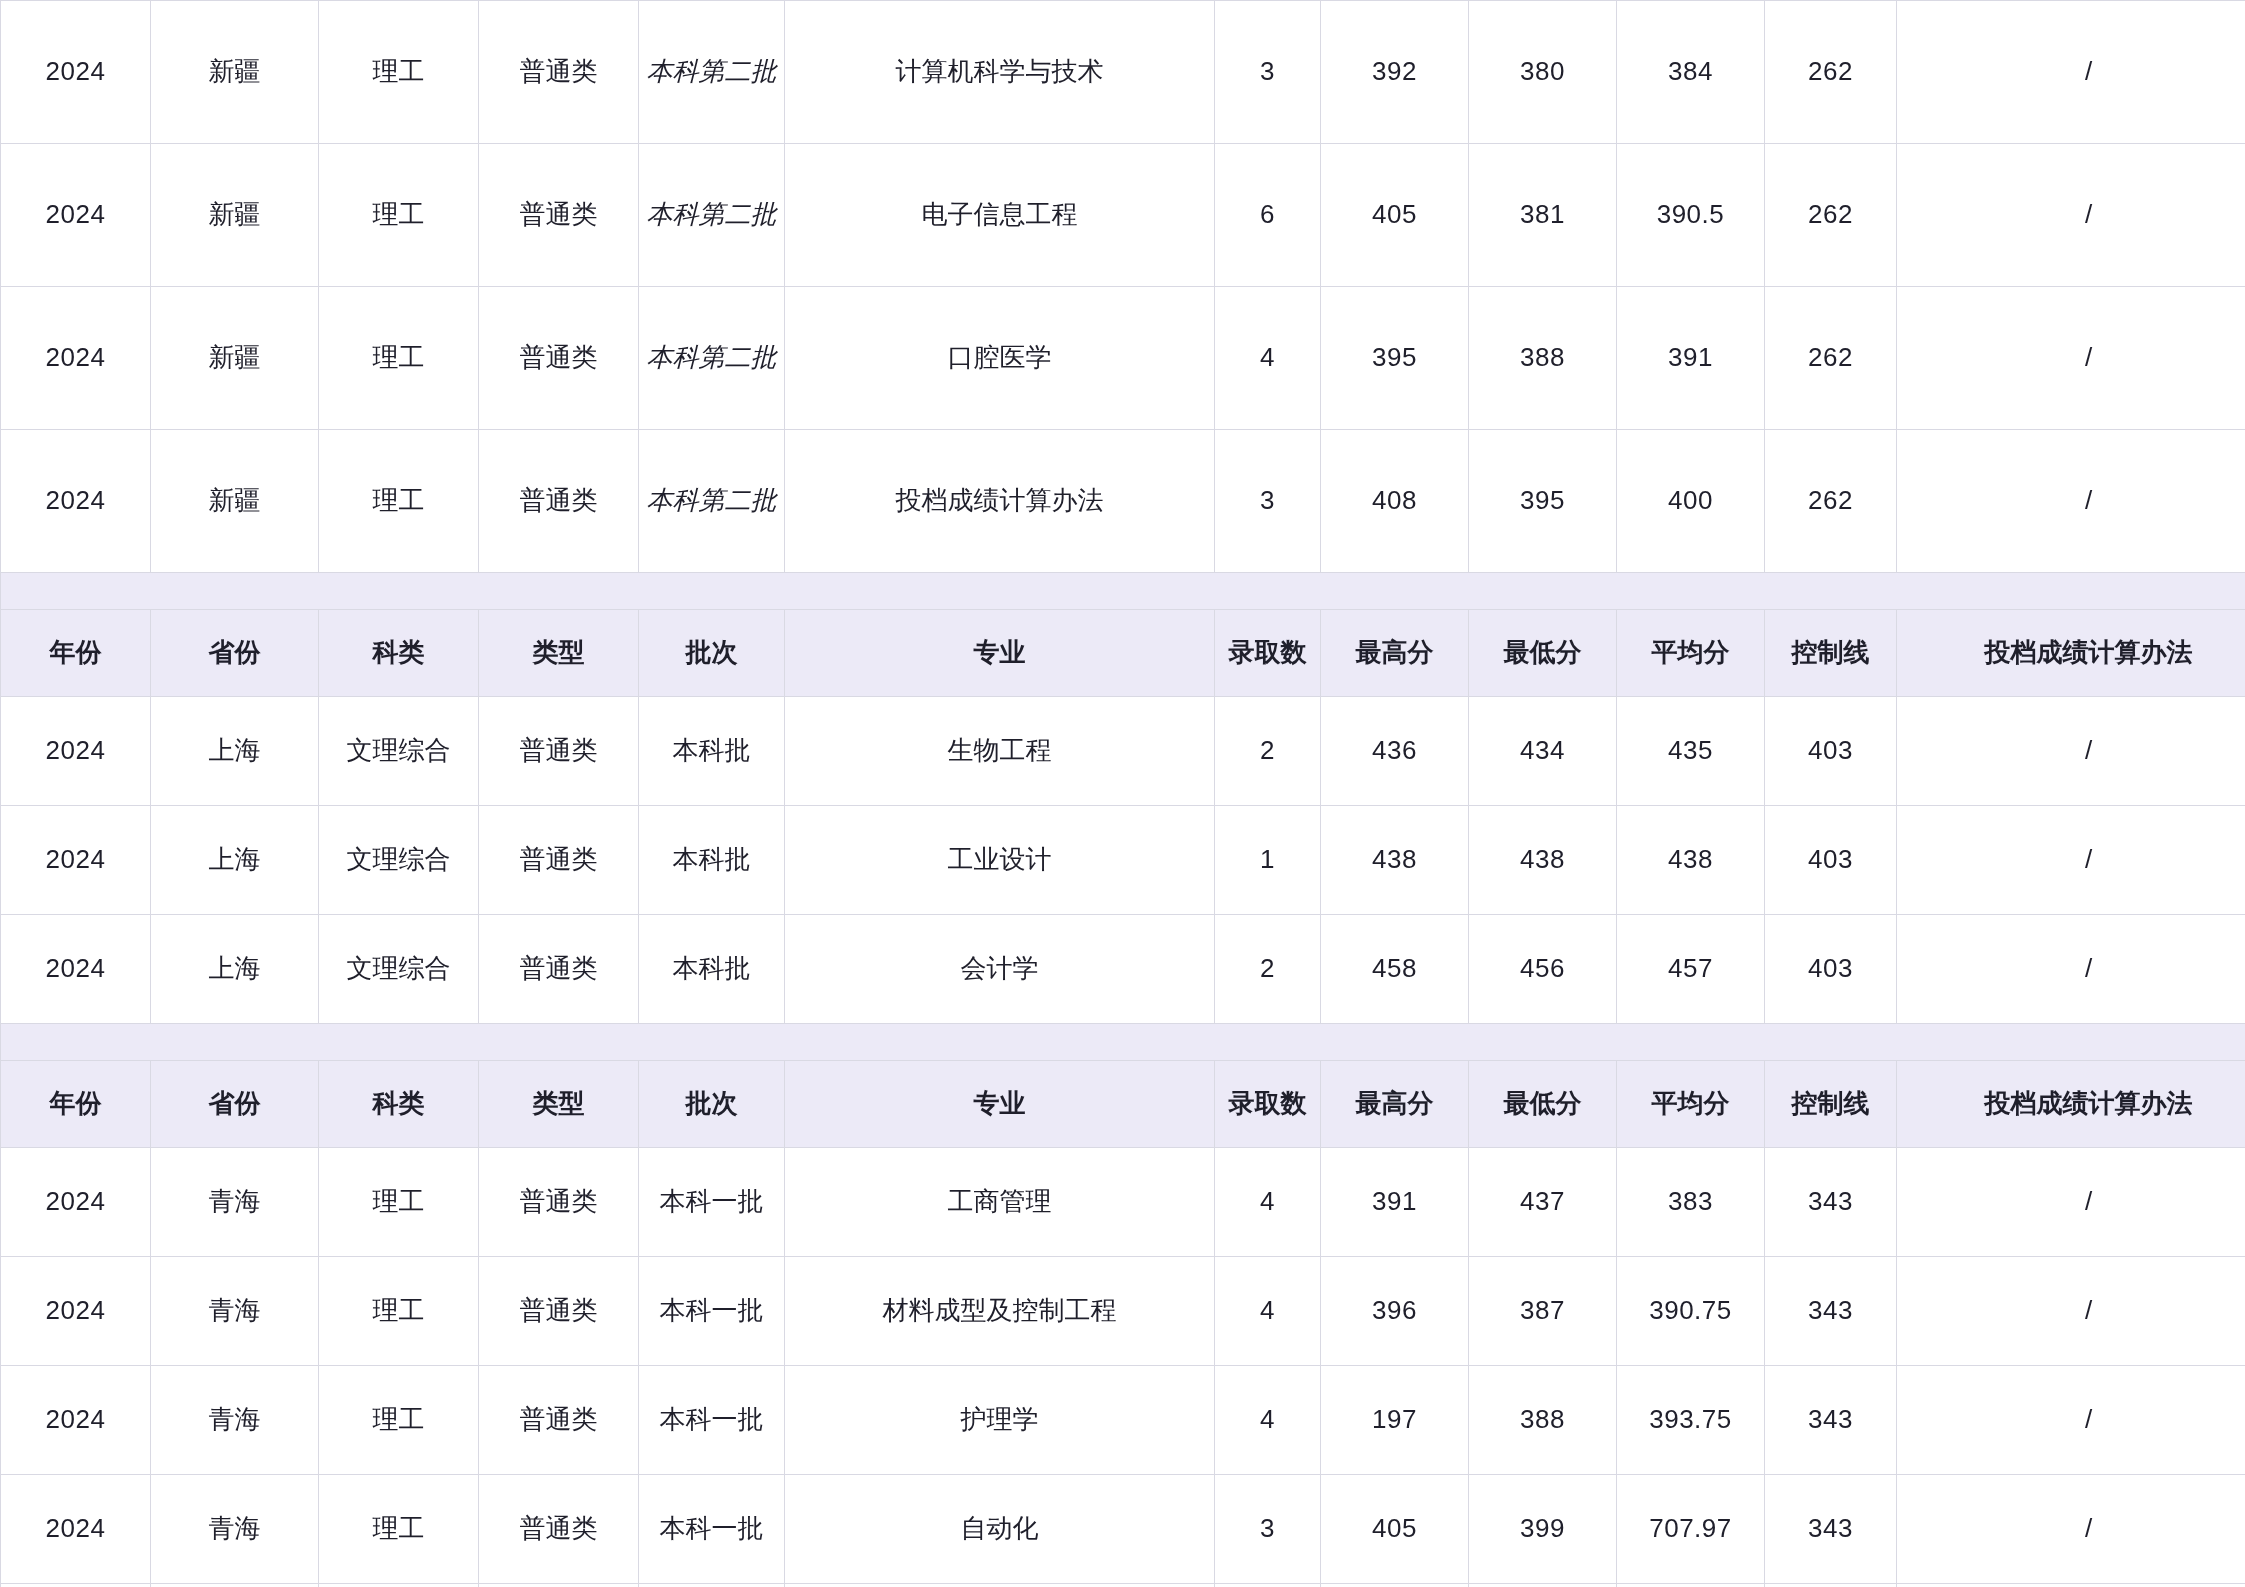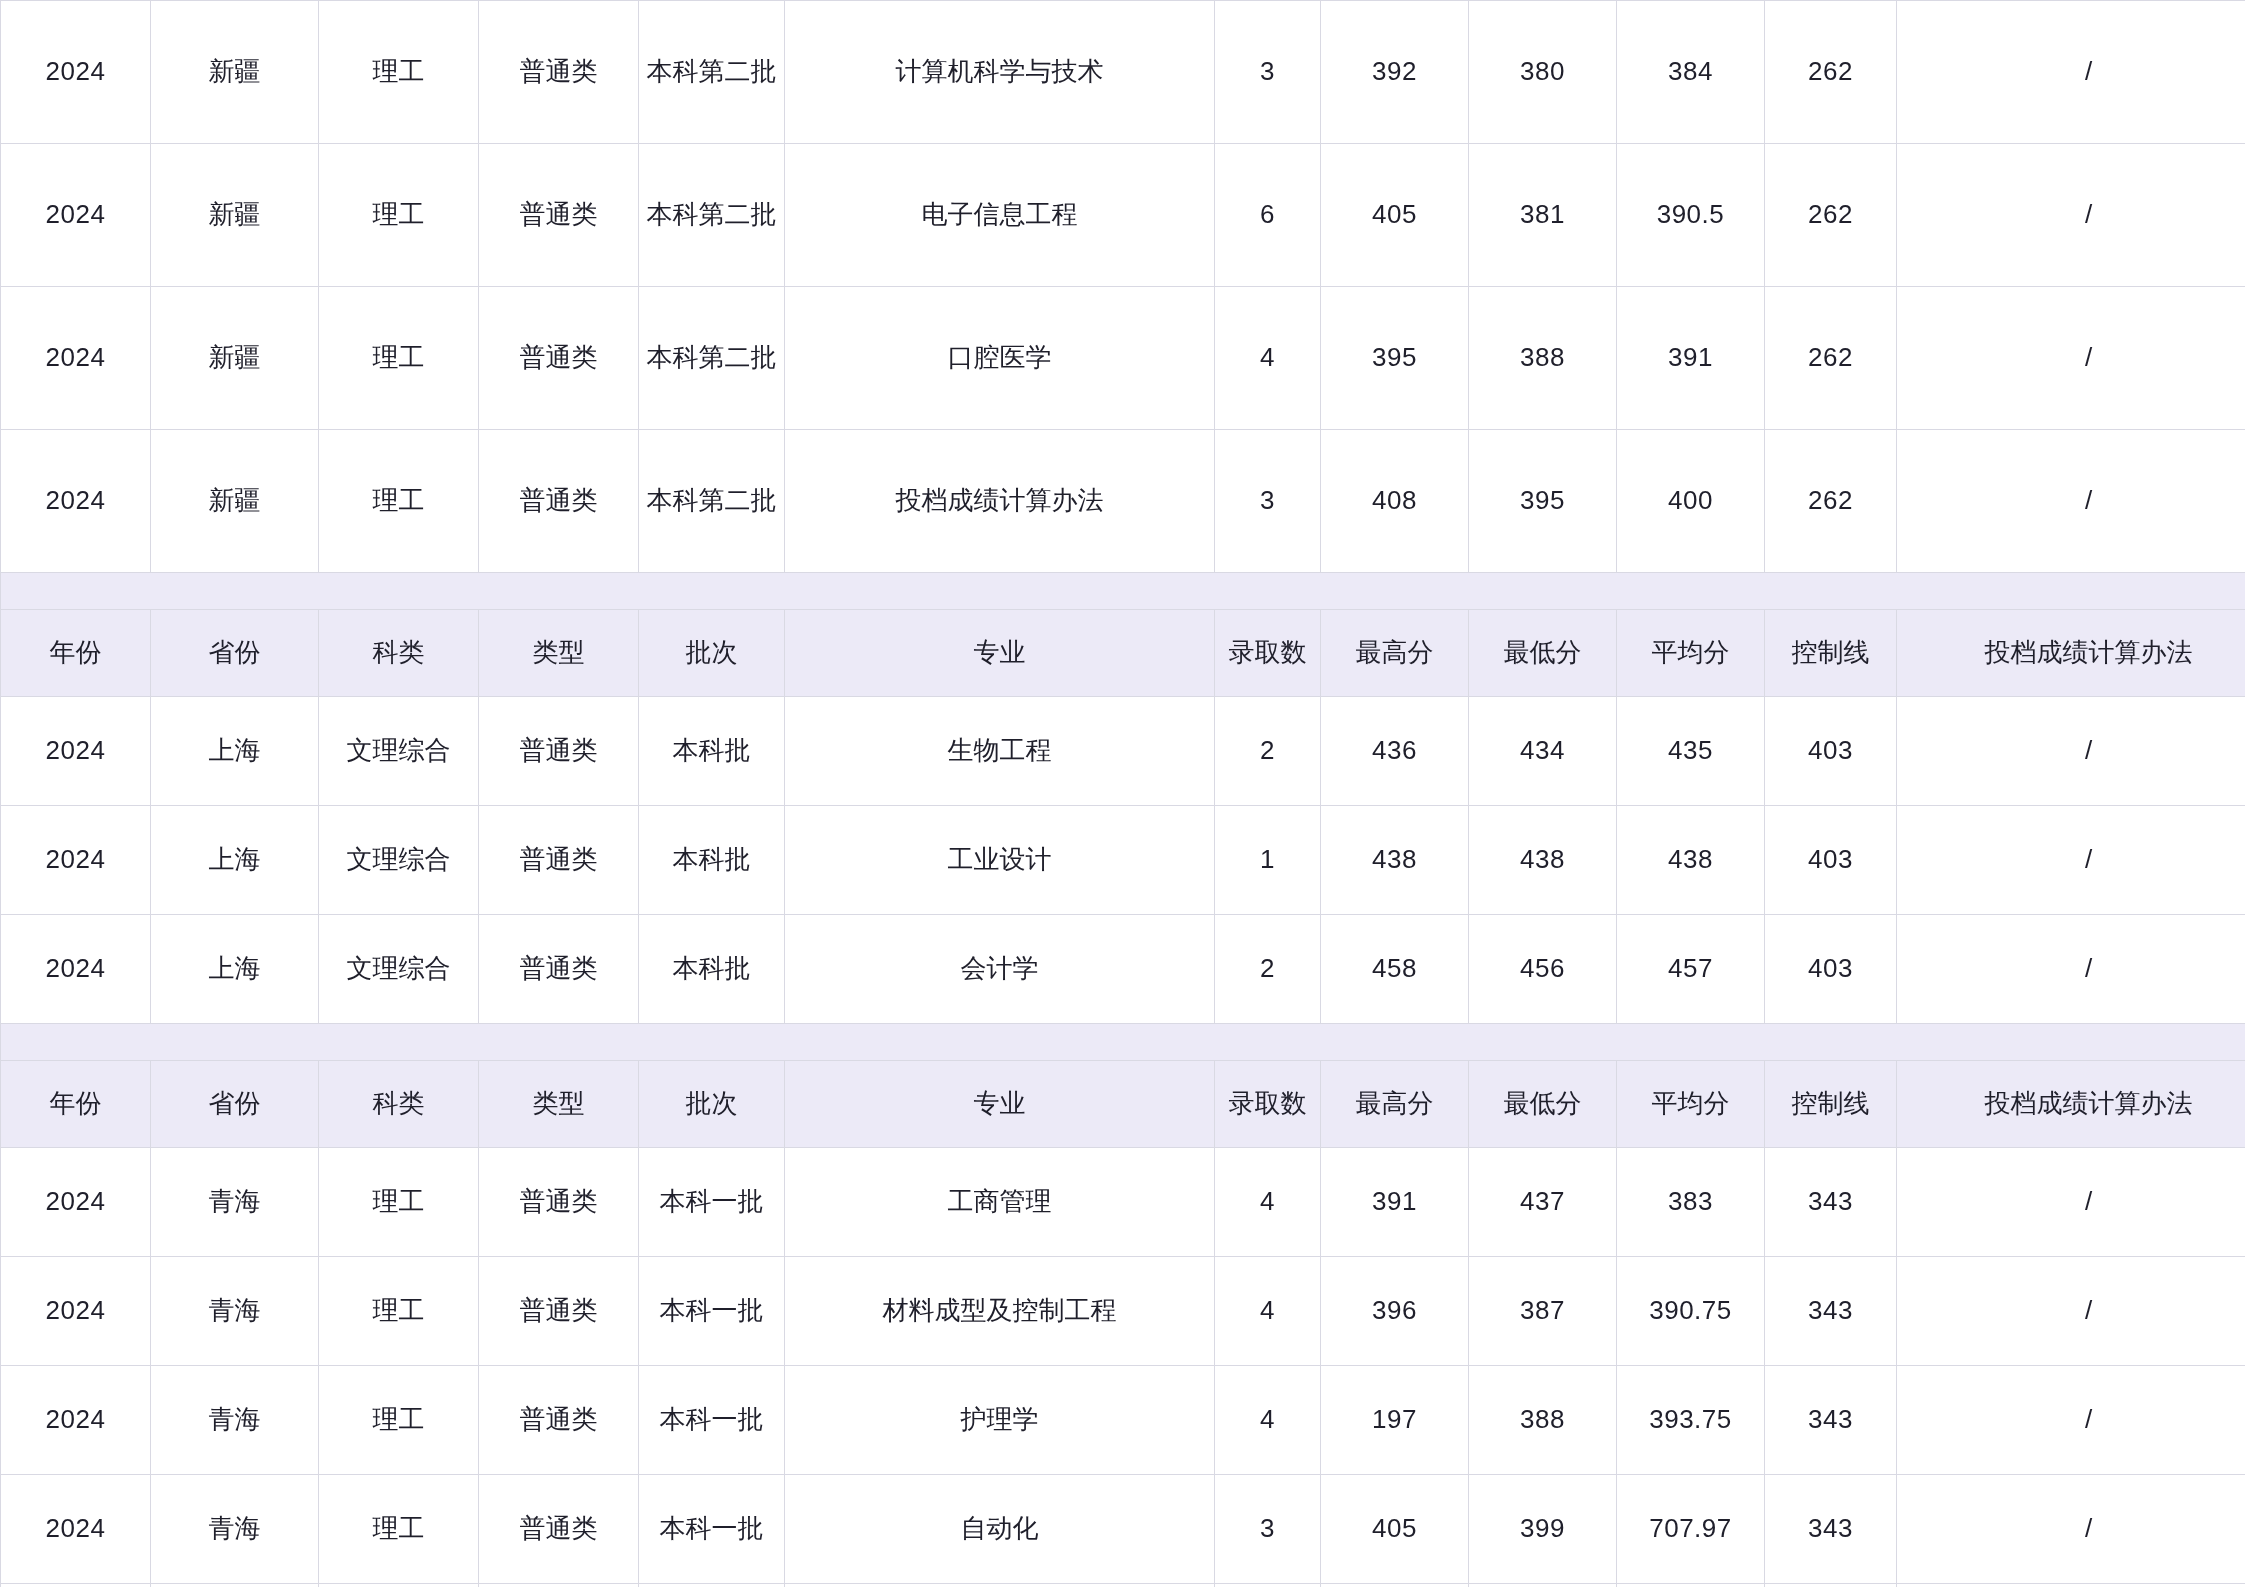--- a/index.html
+++ b/index.html
@@ -30,21 +30,21 @@
     font-size: 26px;
     text-align: center;
     vertical-align: middle;
     padding: 6px 4px;
     line-height: 1.35;
     color: #1f1f2b;
     font-family: "Liberation Sans", sans-serif;
   }
   tr.header-row td {
     background: #eceaf7;
-    font-weight: normal;
+    font-weight: bold;
     height: 74px;
     font-size: 26px;
   }
   tr.spacer-row td {
     background: #eceaf7;
     border-left: 1px solid #d9d9e3;
     border-right: 1px solid #d9d9e3;
     border-top: 1px solid #d9d9e3;
     border-bottom: 1px solid #d9d9e3;
     height: 36px;
@@ -66,20 +66,21 @@
   col.c-major   { width: 430px; }
   col.c-count   { width: 106px; }
   col.c-max     { width: 148px; }
   col.c-min     { width: 148px; }
   col.c-avg     { width: 148px; }
   col.c-line    { width: 132px; }
   col.c-method  { width: 384px; }
 
   .batch-two {
     line-height: 1.28;
+    font-style: italic;
   }
   .num {
     font-family: "Liberation Sans", sans-serif;
     letter-spacing: 0.5px;
   }
   .slash {
     font-size: 26px;
   }
 </style>
 </head>

